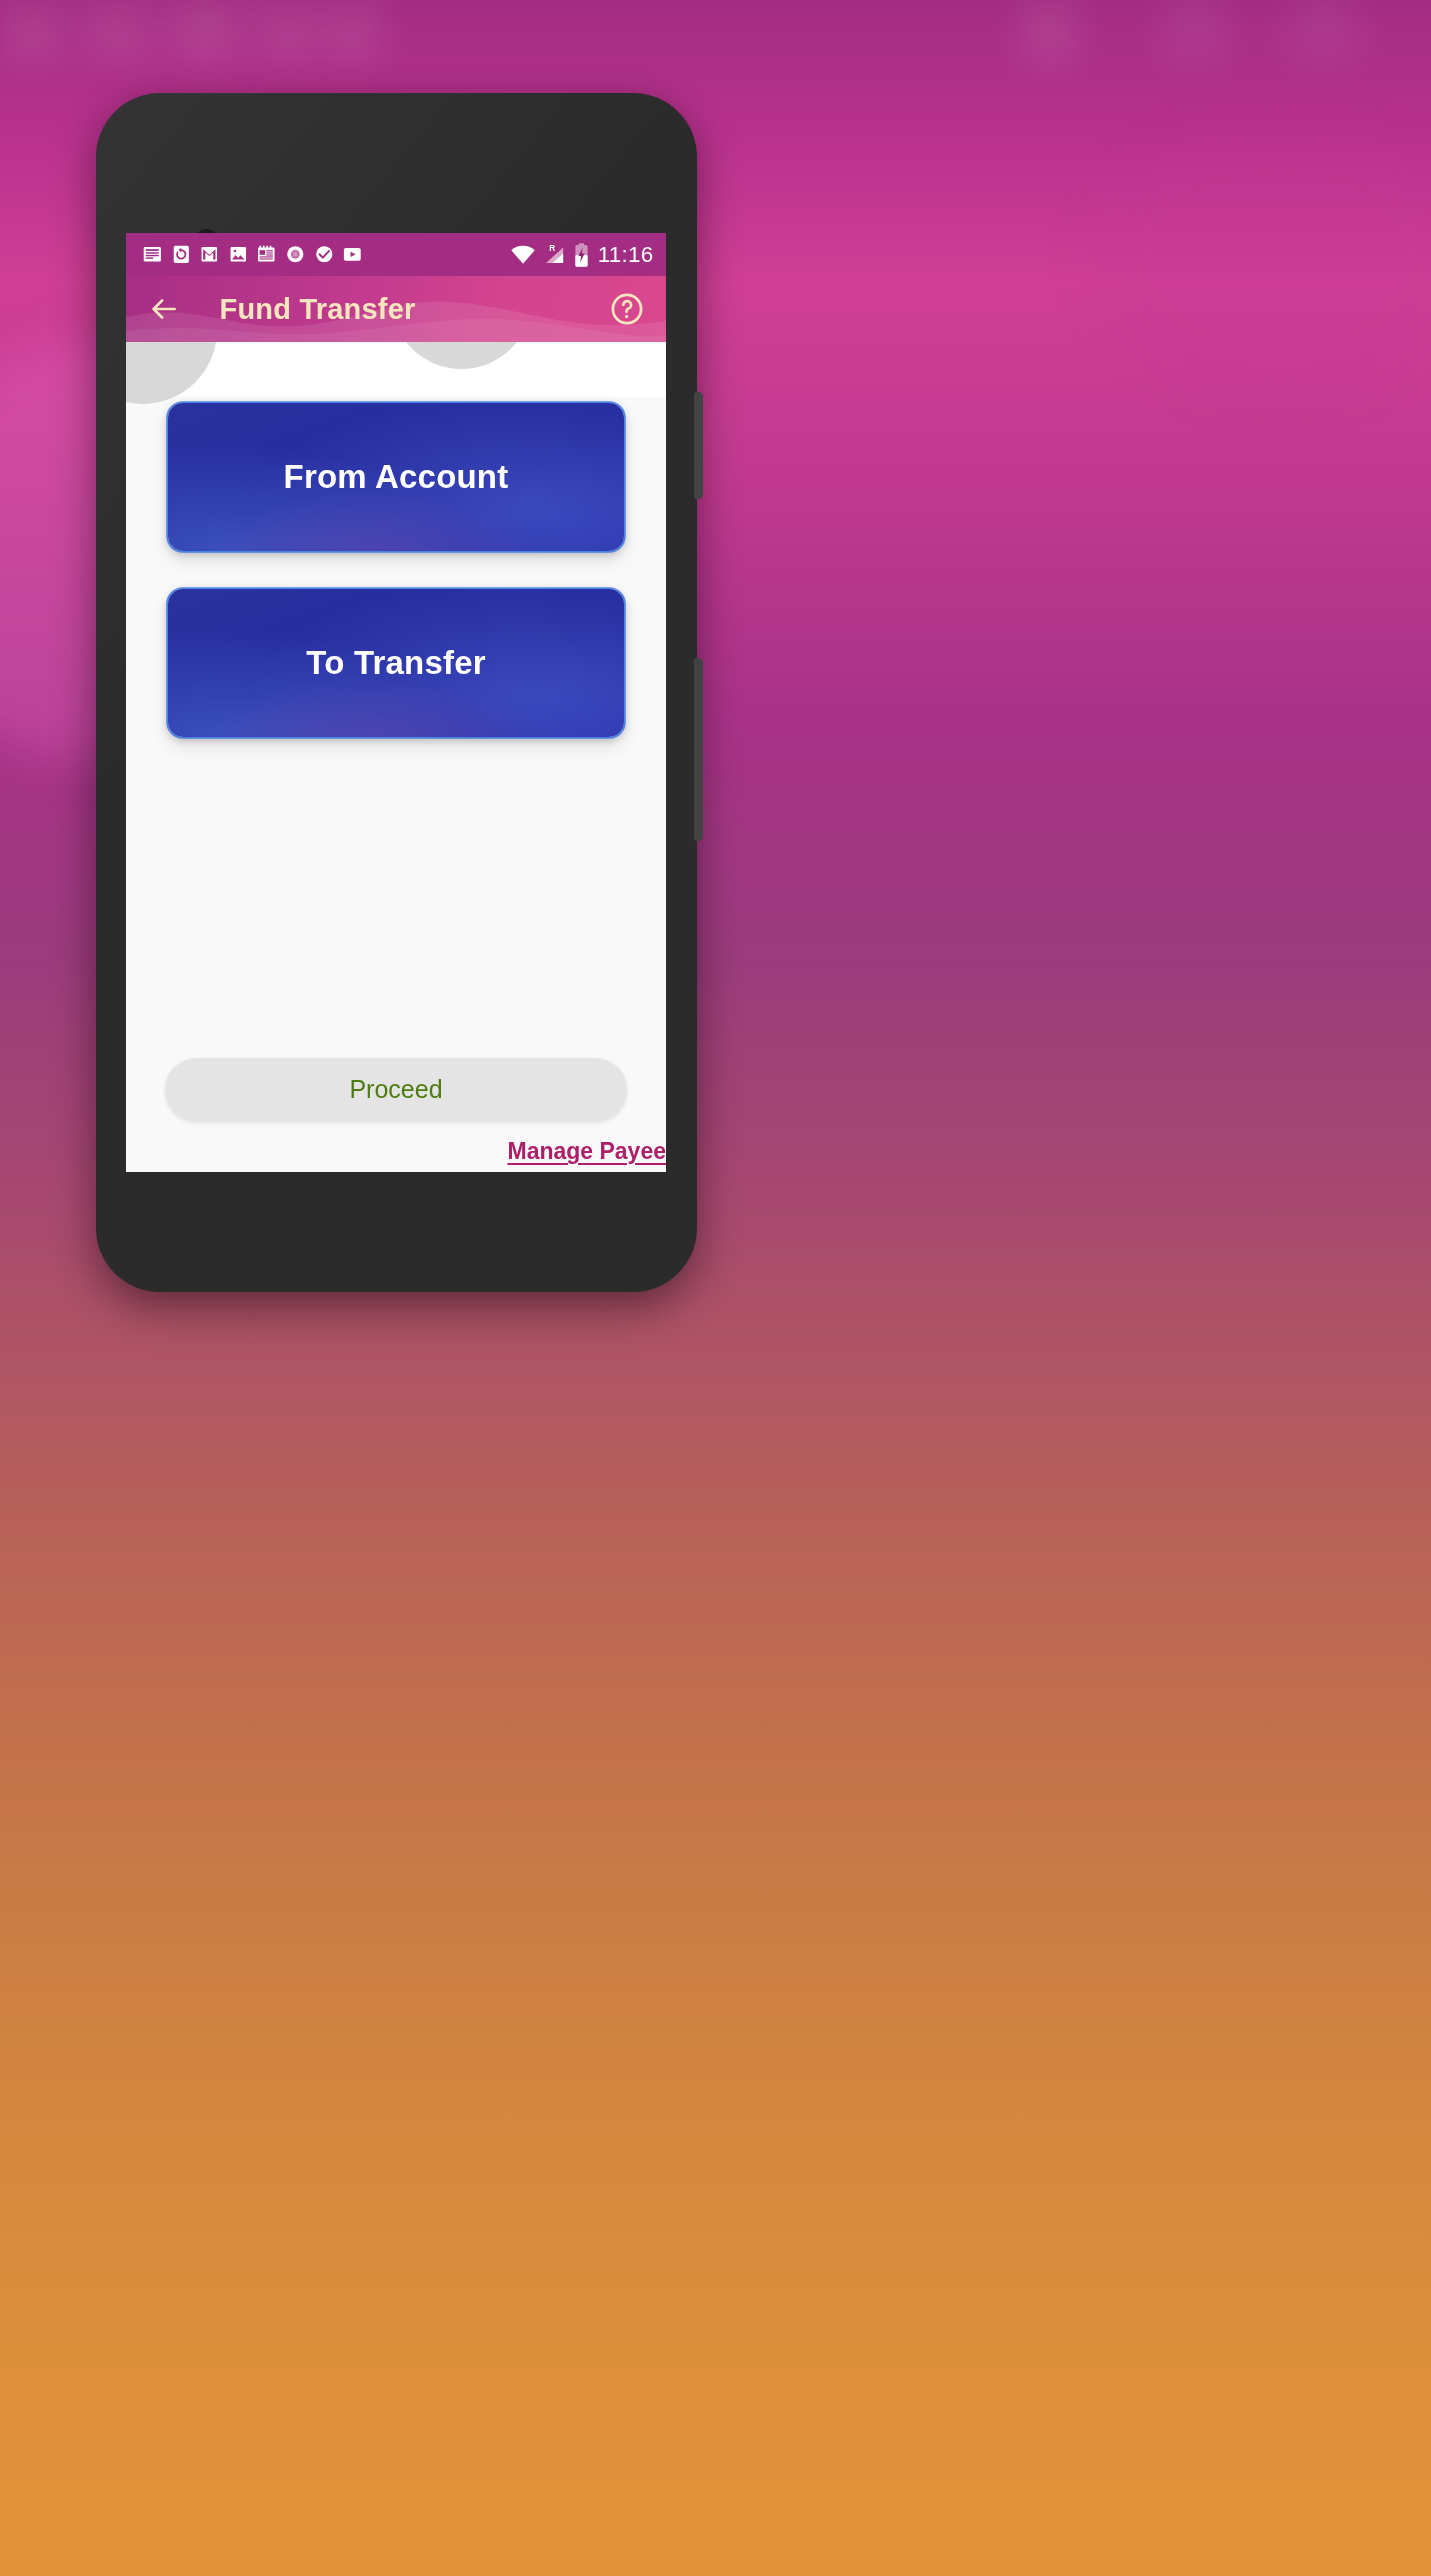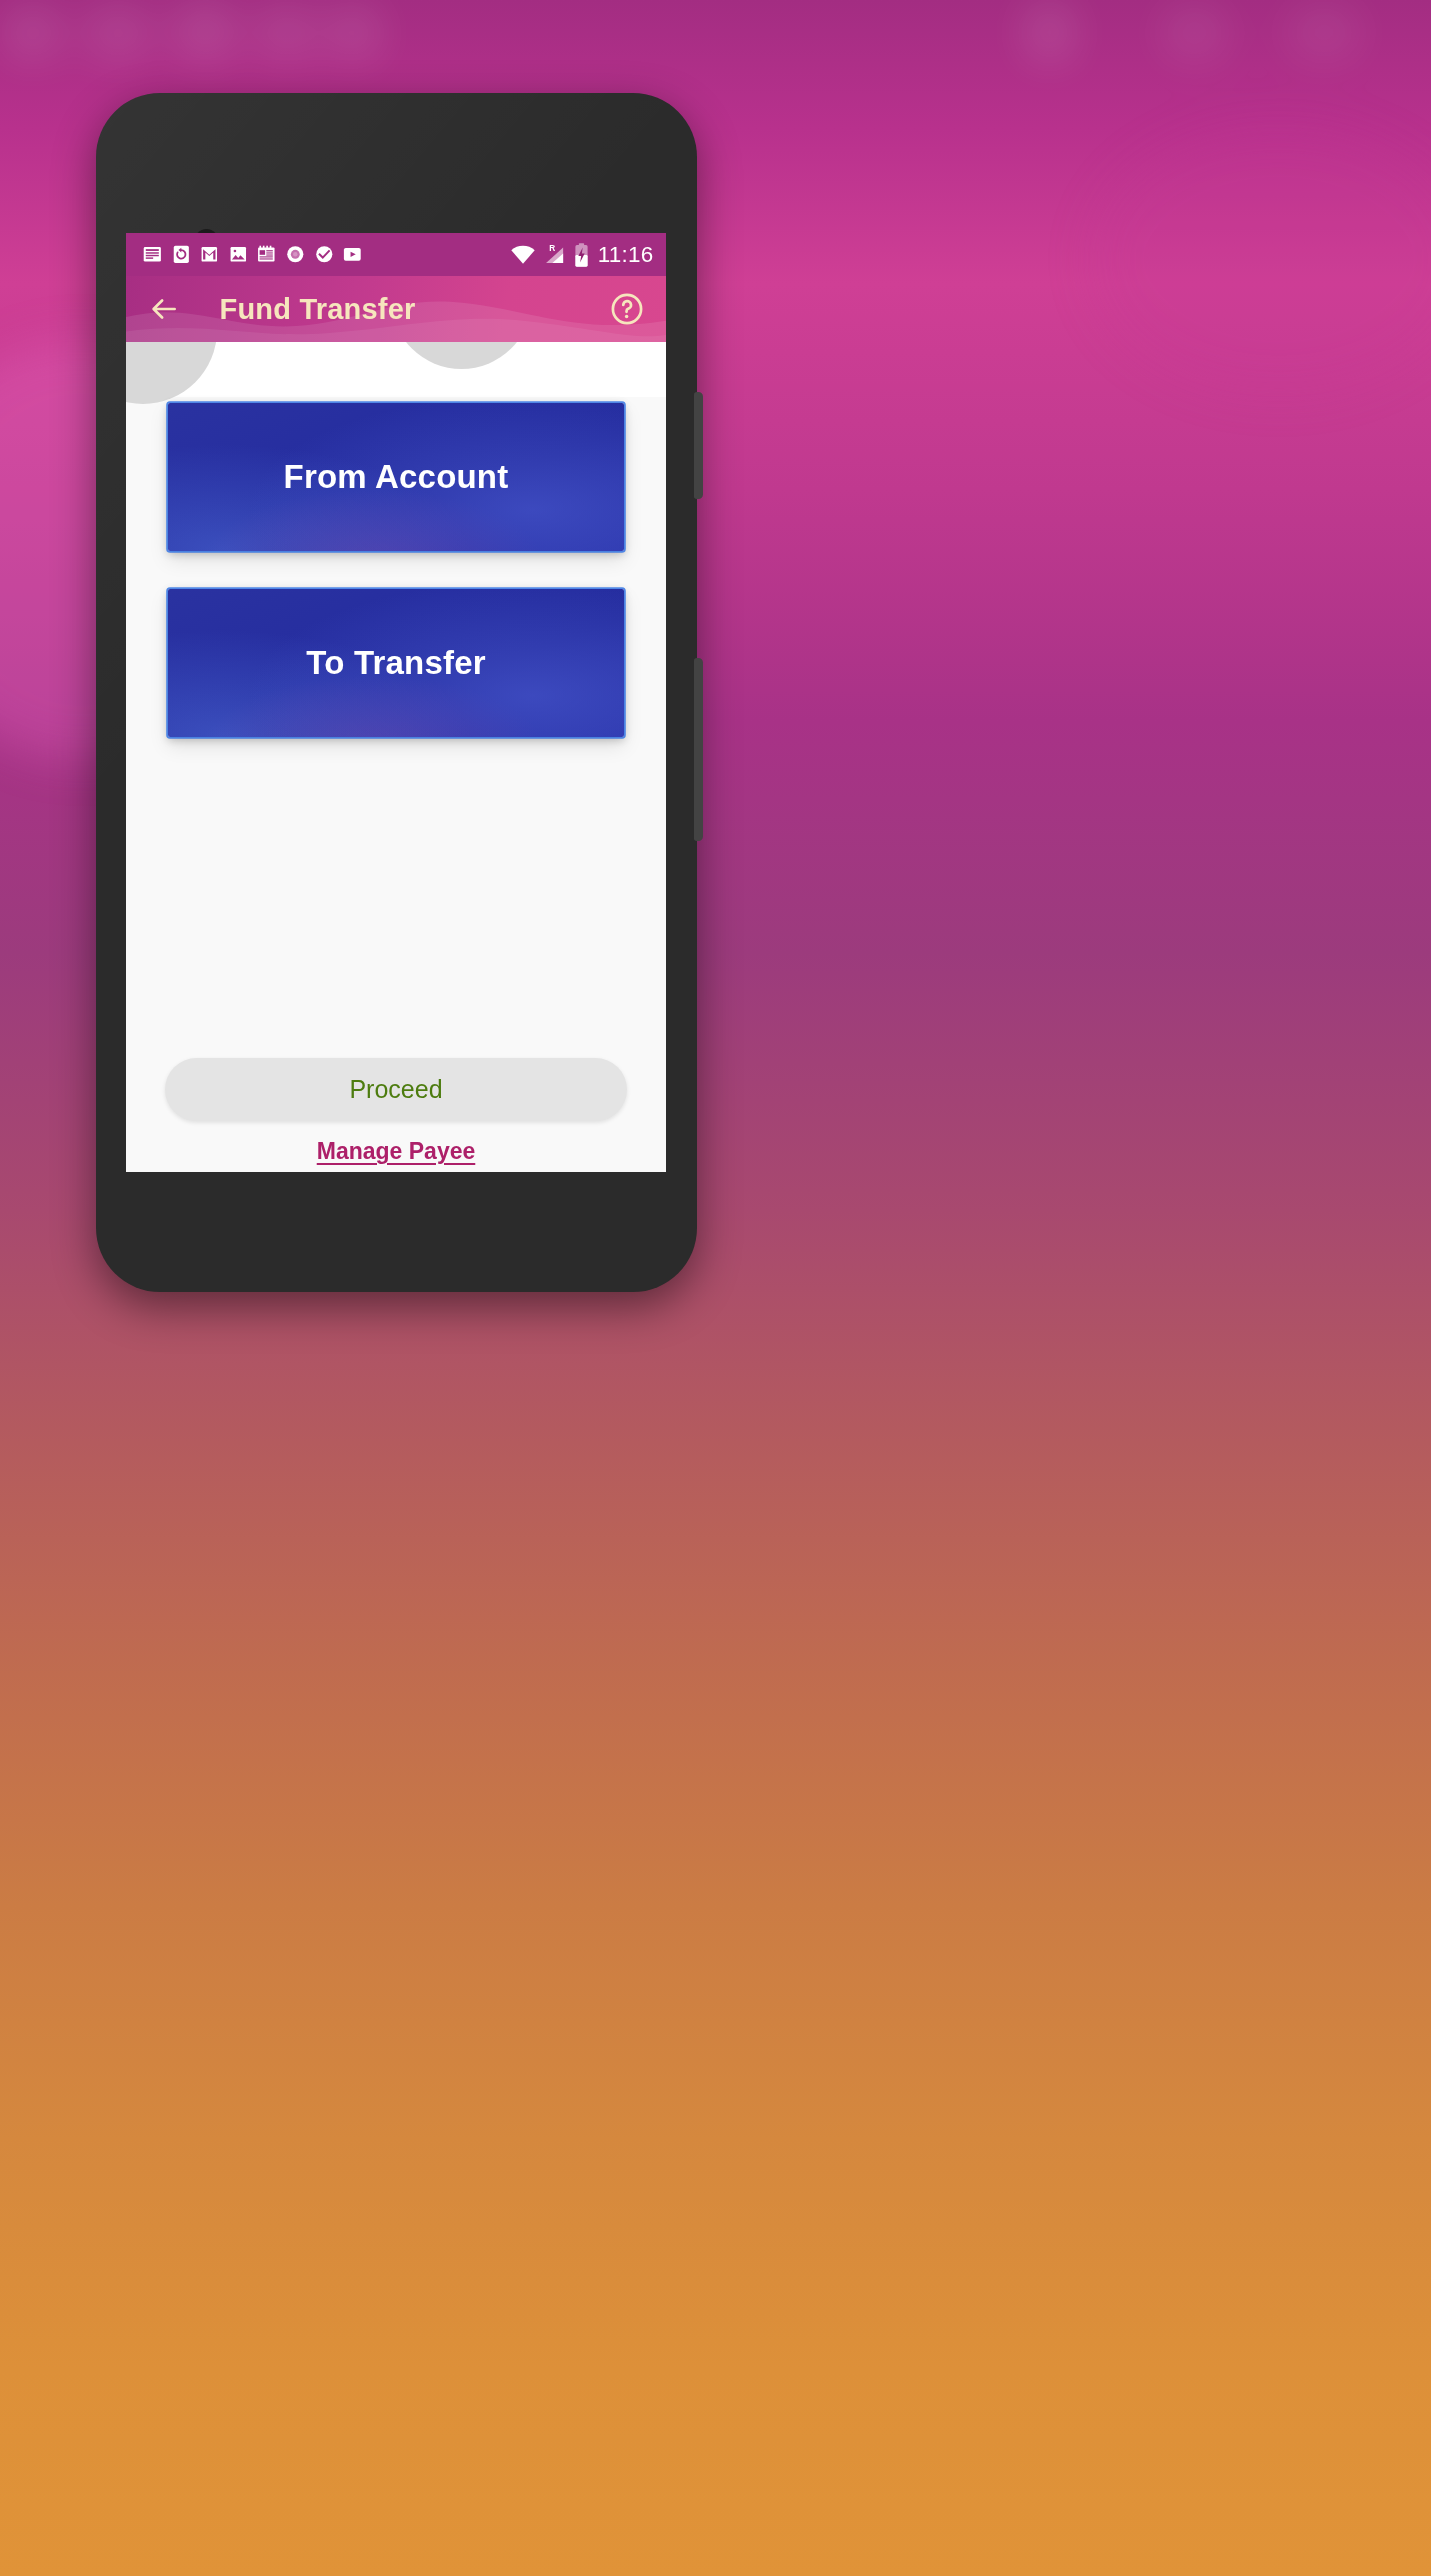--- a/index.html
+++ b/index.html
@@ -123,21 +123,21 @@
     background:#ffffff;
   }
   .deco-circle { position:absolute; border-radius:50%; background:#d8d8d8; }
   #deco-circle-1 { left:-57px; top:-86px; width:148px; height:148px; }
   #deco-circle-2 { left:265px; top:-114px; width:141px; height:141px; }
 
   .acct-btn {
     position:absolute;
     left:42px; width:456px; height:148px;
     border:none;
-    border-radius:2px;
+    border-radius:15px;
     background:
       radial-gradient(120% 150% at 80% 72%, rgba(79,96,214,.55) 0%, rgba(79,96,214,0) 52%),
       radial-gradient(90% 120% at 12% 100%, rgba(86,120,226,.45) 0%, rgba(86,120,226,0) 60%),
       radial-gradient(60% 80% at 45% 108%, rgba(146,60,150,.38) 0%, rgba(146,60,150,0) 62%),
       linear-gradient(160deg,#2a32a0 0%,#262ea0 34%,#242c9e 62%,#2730a6 100%);
     box-shadow:
       0 0 0 1.8px rgba(52,118,230,.85),
       0 2.7px 9px rgba(0,0,0,.22),
       0 9px 19.7px rgba(0,0,0,.10);
     color:#ffffff;
@@ -158,21 +158,21 @@
     background:#e4e4e4;
     color:#4d7c0f;
     font-size:25px; font-weight:400;
     font-family:"Liberation Sans", sans-serif;
     box-shadow:0 1.8px 4.5px rgba(0,0,0,.10);
     cursor:default;
   }
   #manage-payee-link {
     position:absolute;
     left:0; top:796px; width:100%;
-    text-align:center;
+    text-align:right;
     font-size:23px; font-weight:700;
     color:#ad2069;
     text-decoration:underline;
     text-underline-offset:3.6px;
     cursor:pointer;
   }
 </style>
 </head>
 <body>
 

